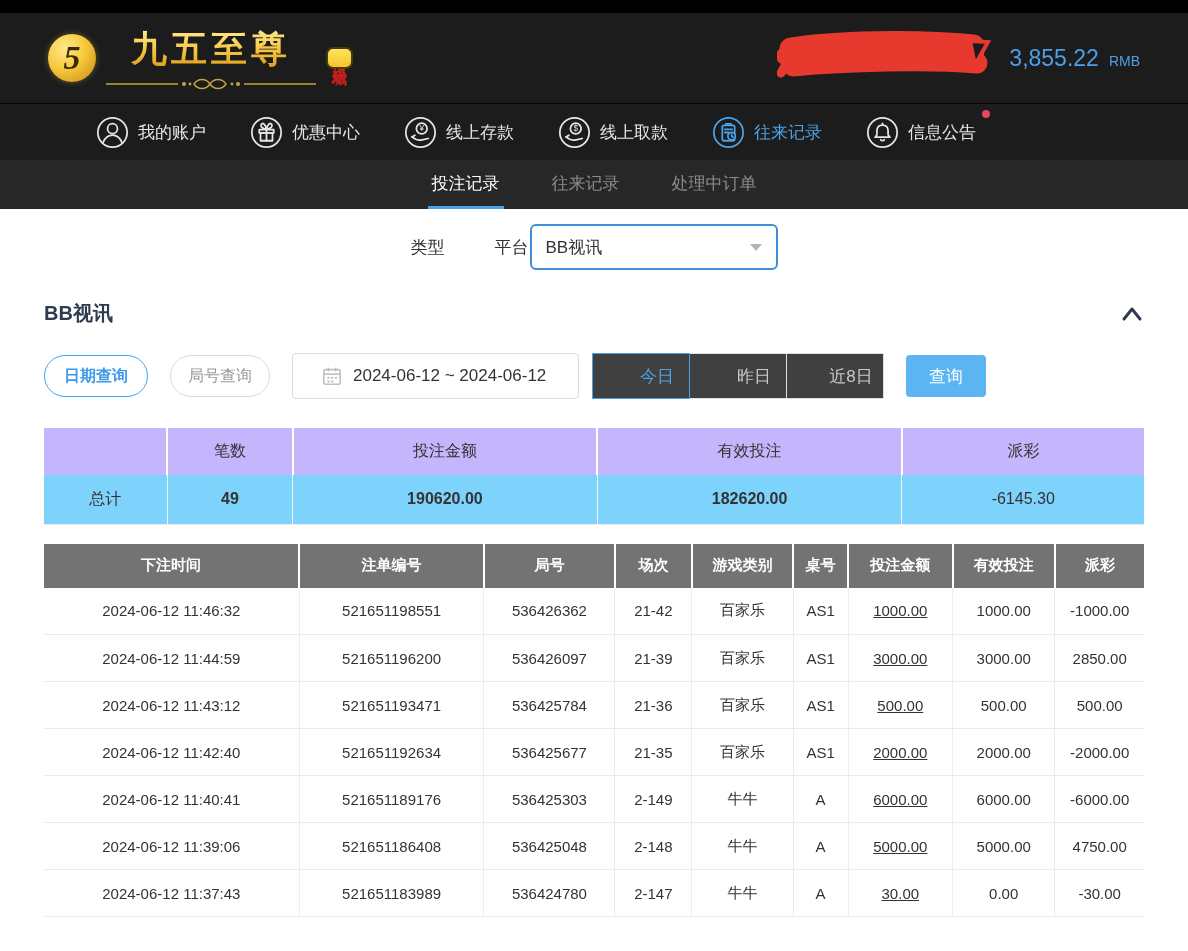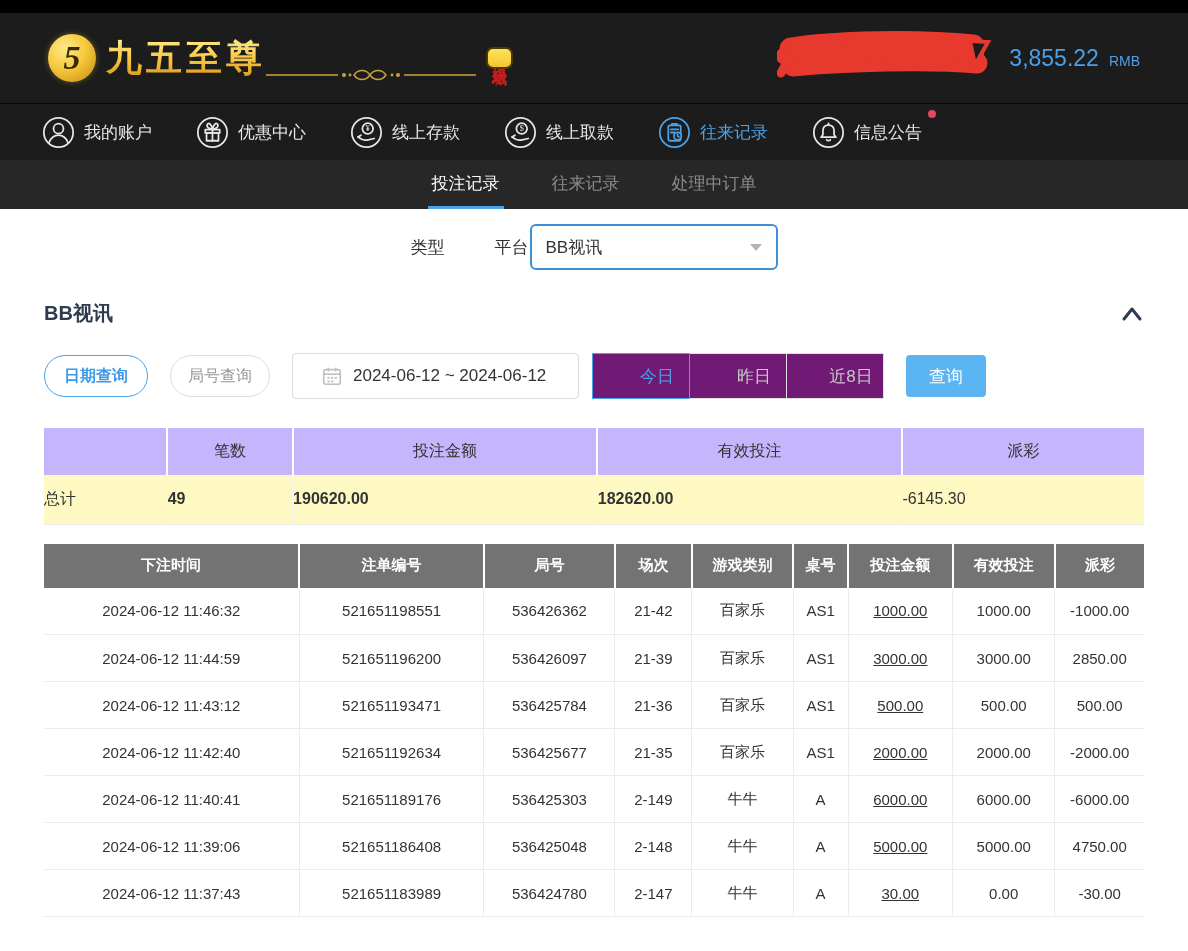--- a/index.html
+++ b/index.html
@@ -7,35 +7,35 @@
     font-family:"Liberation Sans","DejaVu Sans",sans-serif; }
   .top-strip { height:13px; background:#000; }
   
   .site-header { height:90px; background:#1c1c1c; display:flex; align-items:center; padding:0 48px; }
   .logo { display:flex; align-items:center; gap:10px; }
   .emblem { width:48px; height:48px; border-radius:50%;
     background:radial-gradient(circle at 35% 30%, #ffe98a, #f7c93d 45%, #c88f14 95%);
     display:flex; align-items:center; justify-content:center;
     color:#3a2c00; font-size:34px; font-weight:bold; font-style:italic;
     font-family:"Liberation Serif","DejaVu Serif",serif; box-shadow:0 0 6px rgba(247,201,61,.35); }
-  .brand-wrap { display:flex; flex-direction:row; align-items:flex-end; }
+  .brand-wrap { display:flex; flex-direction:column; align-items:center; }
   .brand { font-size:36px; font-weight:bold; letter-spacing:4px;
     background:linear-gradient(180deg,#ffe98a 10%,#f6c23a 55%,#d59415 95%);
     -webkit-background-clip:text; background-clip:text; color:#f0c23c; -webkit-text-fill-color:transparent; }
   .flourish { margin-top:2px; }
   .badge { writing-mode:vertical-rl; text-orientation:upright; letter-spacing:2px;
     background:linear-gradient(180deg,#ffe25c,#f3c72e); color:#c21f1f; font-weight:bold;
     font-size:15px; padding:6px 3px; border:2px solid #4a3a05; border-radius:7px; line-height:1.1; }
   .header-right { margin-left:auto; display:flex; align-items:center; gap:10px; }
   .redaction { display:block; }
   .balance { color:var(--balance,#4d9fe8); font-size:23px; }
   .currency { color:var(--balance,#4d9fe8); font-size:14px; margin-top:5px; }
   
   .main-nav { height:57px; background:#1c1c1c; border-top:1px solid #060606;
-    display:flex; align-items:center; padding-left:42px; gap:38px;font-family:Liberation Serif, serif; }
+    display:flex; align-items:center; padding-left:96px; gap:38px; }
   .nav-item { display:flex; align-items:center; gap:9px; color:#e6e6e6; font-size:17px;
     cursor:pointer; position:relative; padding-right:6px; }
   .nav-item.active { color:var(--accent,#4aa3e8); }
   .nav-icon { width:33px; height:33px; display:flex; }
   .nav-icon svg { width:33px; height:33px; }
   .red-dot { position:absolute; top:-6px; right:-8px; width:8px; height:8px;
     border-radius:50%; background:#e8465c; }
   
   .tab-bar { height:49px; background:#272727; display:flex; justify-content:center; gap:44px; }
   .tab { height:100%; display:flex; align-items:center; padding:0 4px; font-size:17px;
@@ -58,33 +58,33 @@
   
   .query-row { margin-top:26px; padding:0 44px; display:flex; align-items:center; }
   .pill { height:42px; border-radius:21px; background:#fff; display:flex; align-items:center;
     justify-content:center; font-size:16px; cursor:pointer; }
   .pill.date-query { width:104px; border:1px solid var(--accent,#4aa3e8); color:#3d9ae8; font-weight:bold; }
   .pill.round-query { width:100px; border:1px solid #dcdcdc; color:#999; margin-left:22px; }
   .date-box { margin-left:22px; width:287px; height:46px; border:1px solid #dcdcdc; border-radius:4px;
     display:flex; align-items:center; padding:0 28px; gap:10px; cursor:pointer; }
   .date-text { font-size:17px; color:#333; }
   .btn-group { display:flex; margin-left:13px; }
-  .gbtn { width:98px; height:46px; background:#701a75; border:1px solid #e0e0e0; color:#c8c8c8;
+  .gbtn { width:98px; height:46px; background:#404040; border:1px solid #e0e0e0; color:#c8c8c8;
     font-size:17px; display:flex; align-items:center; justify-content:center; cursor:pointer;padding-left:32px; }
   .gbtn + .gbtn { margin-left:-1px; }
   .gbtn.active { border:1px solid var(--accent,#4aa3e8); color:var(--accent,#4aa3e8); z-index:2; }
   .search-btn { margin-left:22px; width:80px; height:42px; background:var(--button,#5ab5f2);
     color:#fff; font-size:17px; border:none; border-radius:4px; cursor:pointer; }
   
   .summary { margin:29px 44px 0; width:1100px; border-collapse:collapse; table-layout:fixed; }
   .summary th { background:#c4b5fd; height:47px; font-size:16px; font-weight:normal; color:#333;
     border-right:2px solid #fff; }
   .summary th:last-child { border-right:none; }
-  .summary td { height:49px; font-size:16px; color:#333;
-    border-bottom:1px solid #ececec; border-right:1px solid #f3f3f3; background:#fef9c3; }
+  .summary td { height:49px; text-align:center; font-size:16px; color:#333;
+    border-bottom:1px solid #ececec; border-right:1px solid #f3f3f3; background:#7dd3fc; }
   .summary td:last-child { border-right:none; }
   .summary td.bold { font-weight:bold; }
   
   .records { margin:19px 44px 0; width:1100px; border-collapse:collapse; table-layout:fixed; }
   .records th { background:#737373; color:#fff; height:44px; font-size:15px; font-weight:bold;
     border-right:2px solid #fff; }
   .records th:last-child { border-right:none; }
   .records td { height:47px; text-align:center; font-size:15px; color:#333;
     border-bottom:1px solid #ececec; border-right:1px solid #ececec; }
   .records td:last-child { border-right:none; }

